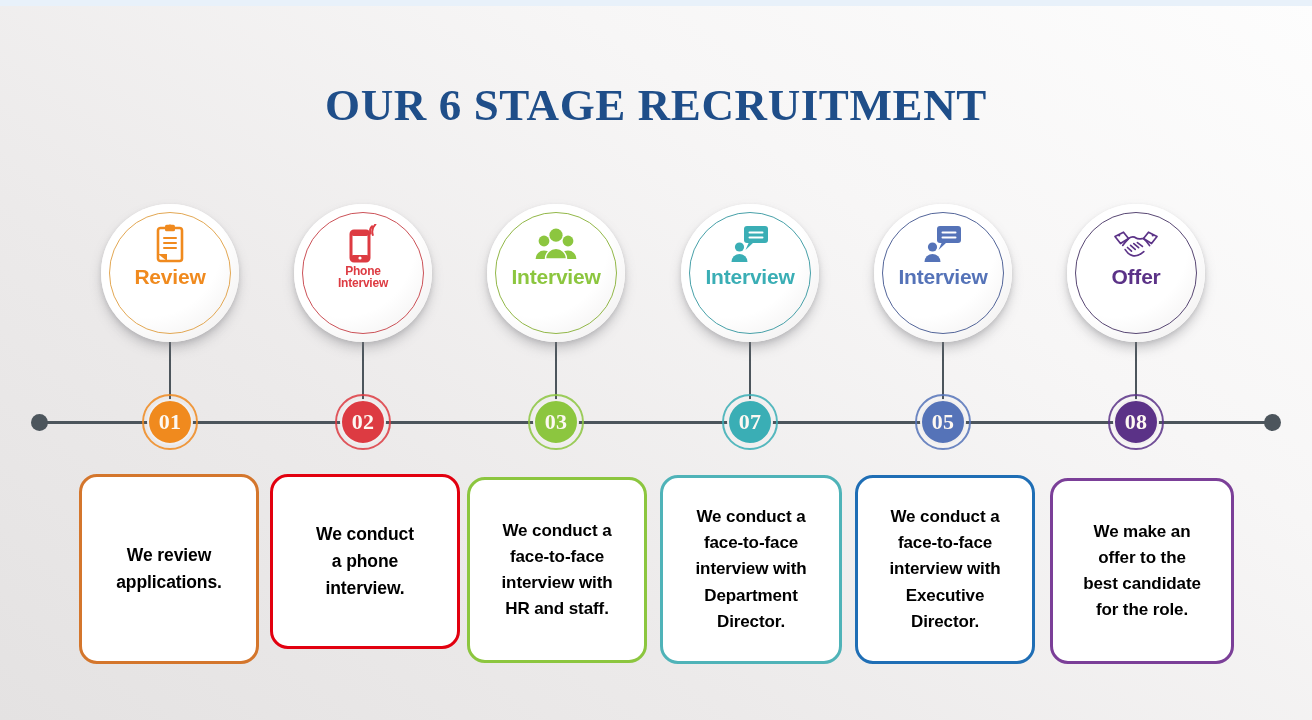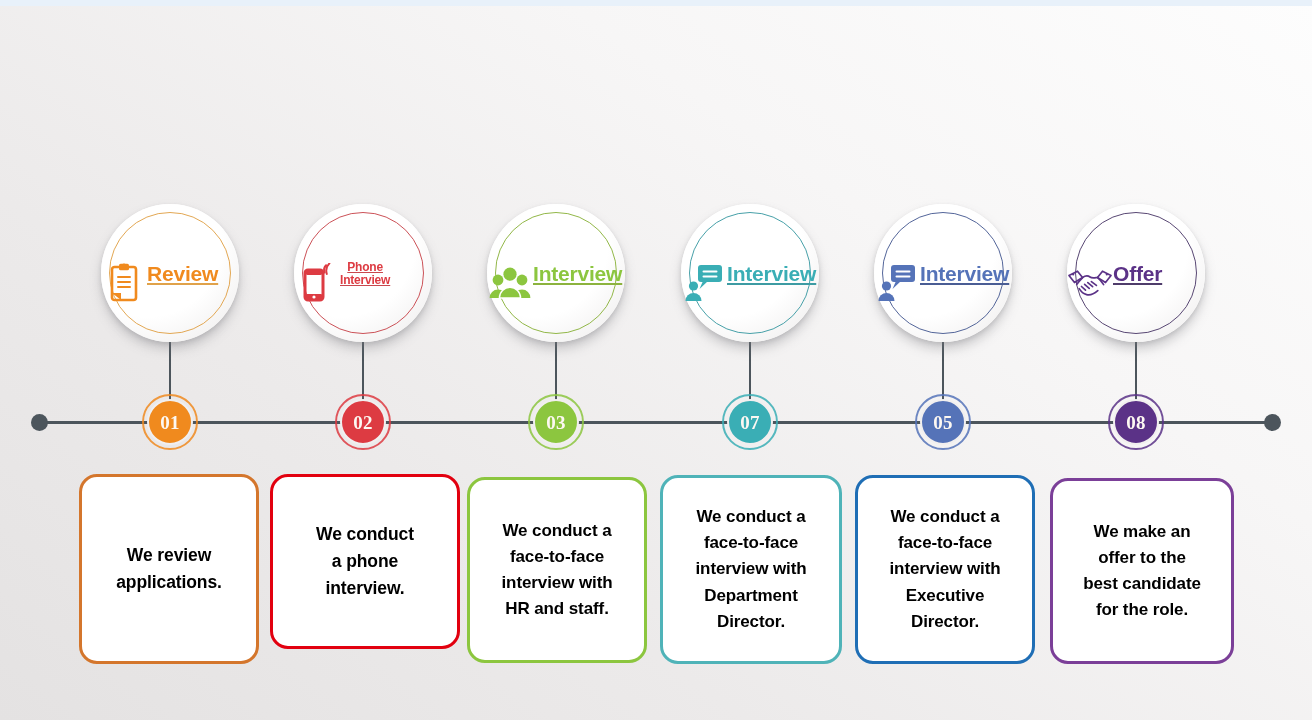--- a/index.html
+++ b/index.html
@@ -34,22 +34,22 @@
   }
   .circle {
     position:absolute; inset:0;
     border-radius:50%;
     background:
       radial-gradient(circle at 34% 28%, #ffffff 0%, #ffffff 55%, #f4f3f3 80%, #eceaea 100%);
     box-shadow:
       0 7px 11px rgba(120,120,125,0.34),
       0 2px 4px rgba(120,120,125,0.22),
       inset 0 1px 2px rgba(255,255,255,0.95);
-    display:flex; flex-direction:row;
-    align-items:center; justify-content:flex-start;text-decoration:underline;
+    display:flex; flex-direction:column;
+    align-items:center; justify-content:flex-start;
   }
   .ring {
     position:absolute;
     left:8px; top:8px; right:8px; bottom:8px;
     border-radius:50%;
     border:1.3px solid currentColor;
     opacity:0.95;
     pointer-events:none;
   }
   .c-icon {
@@ -110,21 +110,21 @@
     position:absolute; left:5px; top:5px;
     width:46px; height:46px;
     border-radius:50%;
     background:currentColor;
     border:2.5px solid #f1efef;
     display:flex; align-items:center; justify-content:center;
   }
   .marker .num {
     font-family:"Liberation Serif", serif;
     font-weight:bold;
-    font-size:19px;
+    font-size:22px;
     color:#fdf8f2;
     letter-spacing:0.3px;
     line-height:1;
   }
 
   
   .desc-box {
     position:absolute;
     border:3px solid currentColor;
     border-radius:18px;
@@ -139,20 +139,21 @@
     text-align:center;
     line-height:1.54;
     letter-spacing:-0.1px;
   }
 </style>
 </head>
 <body>
 
 <div id="stage">
 
+  <div class="title">OUR 6 STAGE RECRUITMENT</div>
 
   <div class="timeline"></div>
   <div class="tl-cap left"></div>
   <div class="tl-cap right"></div>
 
   <div id="stems">
       <div class="stem" style="left: 169px;"></div>
       <div class="stem" style="left: 362px;"></div>
       <div class="stem" style="left: 555px;"></div>
       <div class="stem" style="left: 749px;"></div>

